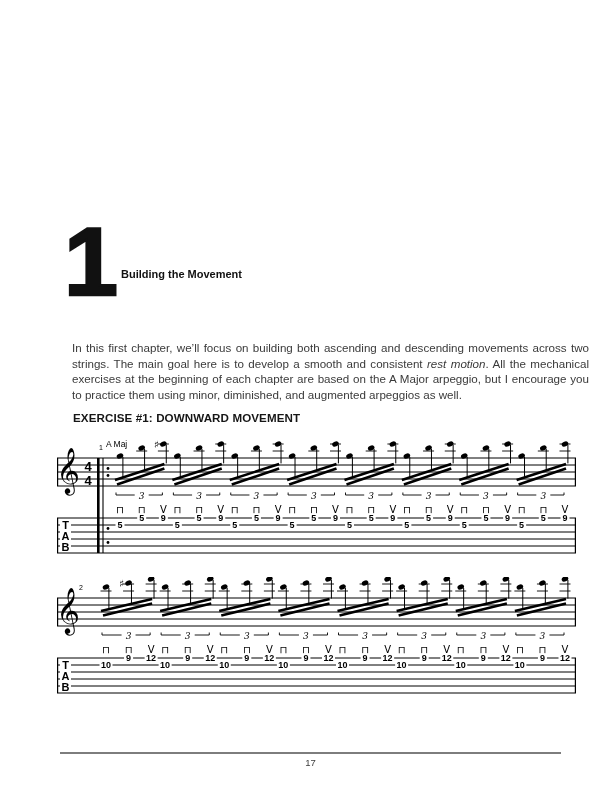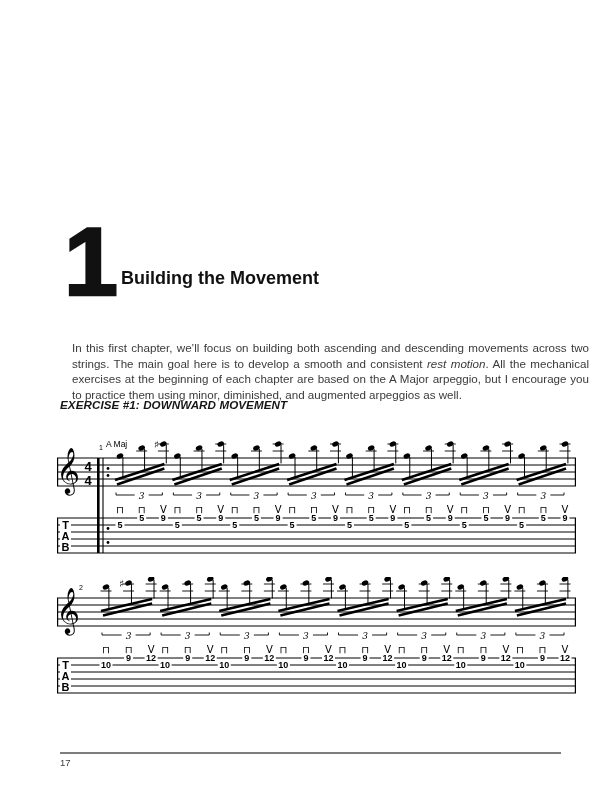--- a/index.html
+++ b/index.html
@@ -9,42 +9,42 @@
     font-family:"Liberation Sans","DejaVu Sans",sans-serif;
     color:#1a1a1a;
   }
   .chapter-number {
     position:absolute; left:64px; top:213px;
     font-size:97px; line-height:1; font-weight:bold; color:#111;
     -webkit-text-stroke:2.5px #111; letter-spacing:-3px;
   }
   .chapter-title {
     position:absolute; left:121px; top:268px; margin:0;
-    font-size:18px; font-weight:bold; color:#111;
+    font-size:11px; font-weight:bold; color:#111;
   }
   .intro {
     position:absolute; left:60px; top:328px; width:517px; margin:12px;
     font-size:11.6px; line-height:15.7px; color:#3a3a3a;
     text-align:justify;
   }
   .intro em { font-style:italic; }
   .exercise-heading {
-    position:absolute; left:60px; top:398px; margin:0;
-    font-size:11.6px; font-weight:bold; color:#161616; letter-spacing:0.1px;font-style:italic;
+    position:absolute; left:60px; top:398px; margin:13px;
+    font-size:11.6px; font-weight:bold; color:#161616; letter-spacing:0.1px;
   }
   .system { position:absolute; left:57px; width:521px; height:122px; }
   .system-1 { top:437px; }
   .system-2 { top:577px; }
   .footer-rule {
     position:absolute; left:60px; top:752px; width:501px; height:2px;
     background:#7d7d7d;
   }
   .page-number-wrap {
     position:absolute; left:60px; top:757px; width:501px;
-    text-align:left; font-size:9.5px; color:#3c3c3c;
+    text-align:center; font-size:9.5px; color:#3c3c3c;
   }
 </style>
 </head>
 <body>
 
 <div>
 
   <span class="chapter-number">1</span>
 
   <h1 class="chapter-title">Building the Movement</h1>

